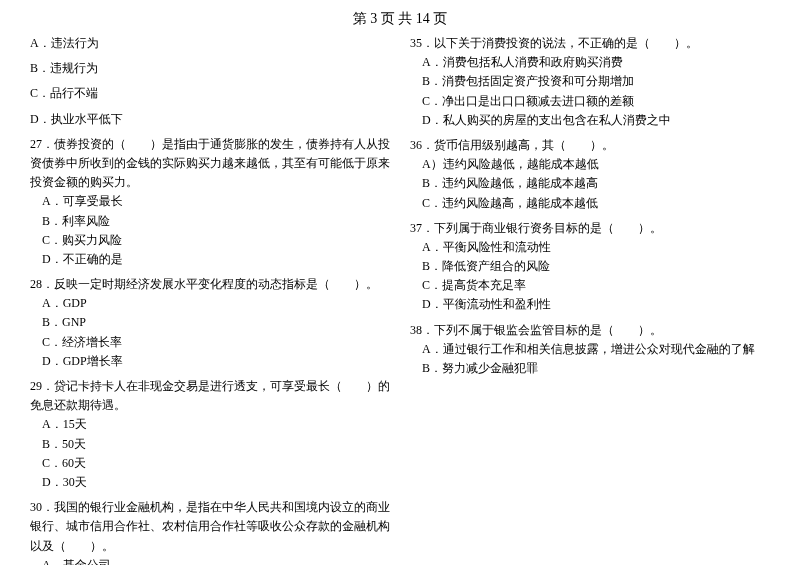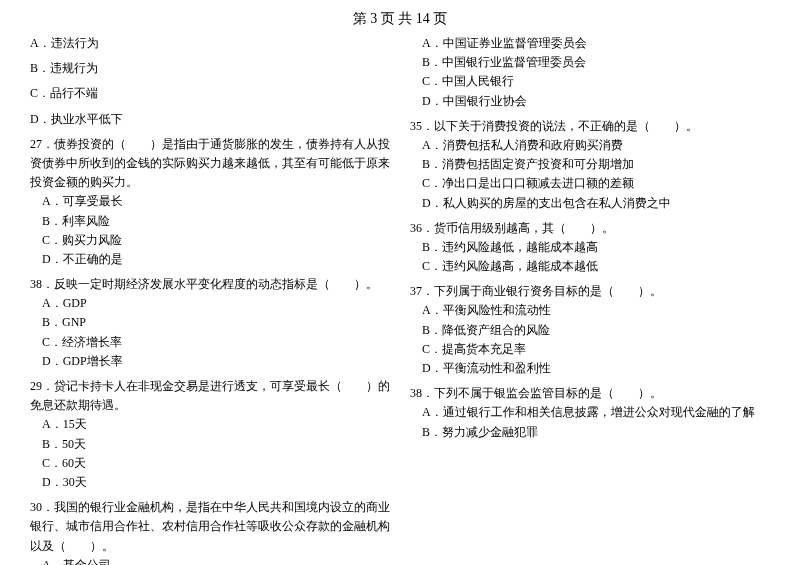--- a/index.html
+++ b/index.html
@@ -75,21 +75,21 @@
         <div class="question-text">27．债券投资的（　　）是指由于通货膨胀的发生，债券持有人从投资债券中所收到的金钱的实际购买力越来越低，其至有可能低于原来投资金额的购买力。</div>
         <div class="options">
           <div class="option-item">A．可享受最长</div>
           <div class="option-item">B．利率风险</div>
           <div class="option-item">C．购买力风险</div>
           <div class="option-item">D．不正确的是</div>
         </div>
       </div>
 
       <div class="question-block">
-        <div class="question-text">38．反映一定时期经济发展水平变化程度的动态指标是（　　）。</div>
+        <div class="question-text">28．反映一定时期经济发展水平变化程度的动态指标是（　　）。</div>
         <div class="options">
           <div class="option-item">A．GDP</div>
           <div class="option-item">B．GNP</div>
           <div class="option-item">C．经济增长率</div>
           <div class="option-item">D．GDP增长率</div>
         </div>
       </div>
 
       <div class="question-block">
         <div class="question-text">29．贷记卡持卡人在非现金交易是进行透支，可享受最长（　　）的免息还款期待遇。</div>
@@ -106,43 +106,36 @@
         <div class="options">
           <div class="option-item">A．基金公司</div>
 
         </div>
       </div>
 
     </div>
 
     <div class="right-column">
 
-      <div class="question-block">
-        <div class="options">
-          <div class="option-item">A．中国证券业监督管理委员会</div>
-          <div class="option-item">B．中国银行业监督管理委员会</div>
-          <div class="option-item">C．中国人民银行</div>
-          <div class="option-item">D．中国银行业协会</div>
-        </div>
-      </div>
 
 
       <div class="question-block">
         <div class="question-text">35．以下关于消费投资的说法，不正确的是（　　）。</div>
         <div class="options">
           <div class="option-item">A．消费包括私人消费和政府购买消费</div>
           <div class="option-item">B．消费包括固定资产投资和可分期增加</div>
           <div class="option-item">C．净出口是出口口额减去进口额的差额</div>
           <div class="option-item">D．私人购买的房屋的支出包含在私人消费之中</div>
         </div>
       </div>
 
       <div class="question-block">
         <div class="question-text">36．货币信用级别越高，其（　　）。</div>
         <div class="options">
+          <div class="option-item">A）违约风险越低，越能成本越低</div>
           <div class="option-item">B．违约风险越低，越能成本越高</div>
           <div class="option-item">C．违约风险越高，越能成本越低</div>
         </div>
       </div>
 
       <div class="question-block">
         <div class="question-text">37．下列属于商业银行资务目标的是（　　）。</div>
         <div class="options">
           <div class="option-item">A．平衡风险性和流动性</div>
           <div class="option-item">B．降低资产组合的风险</div>

